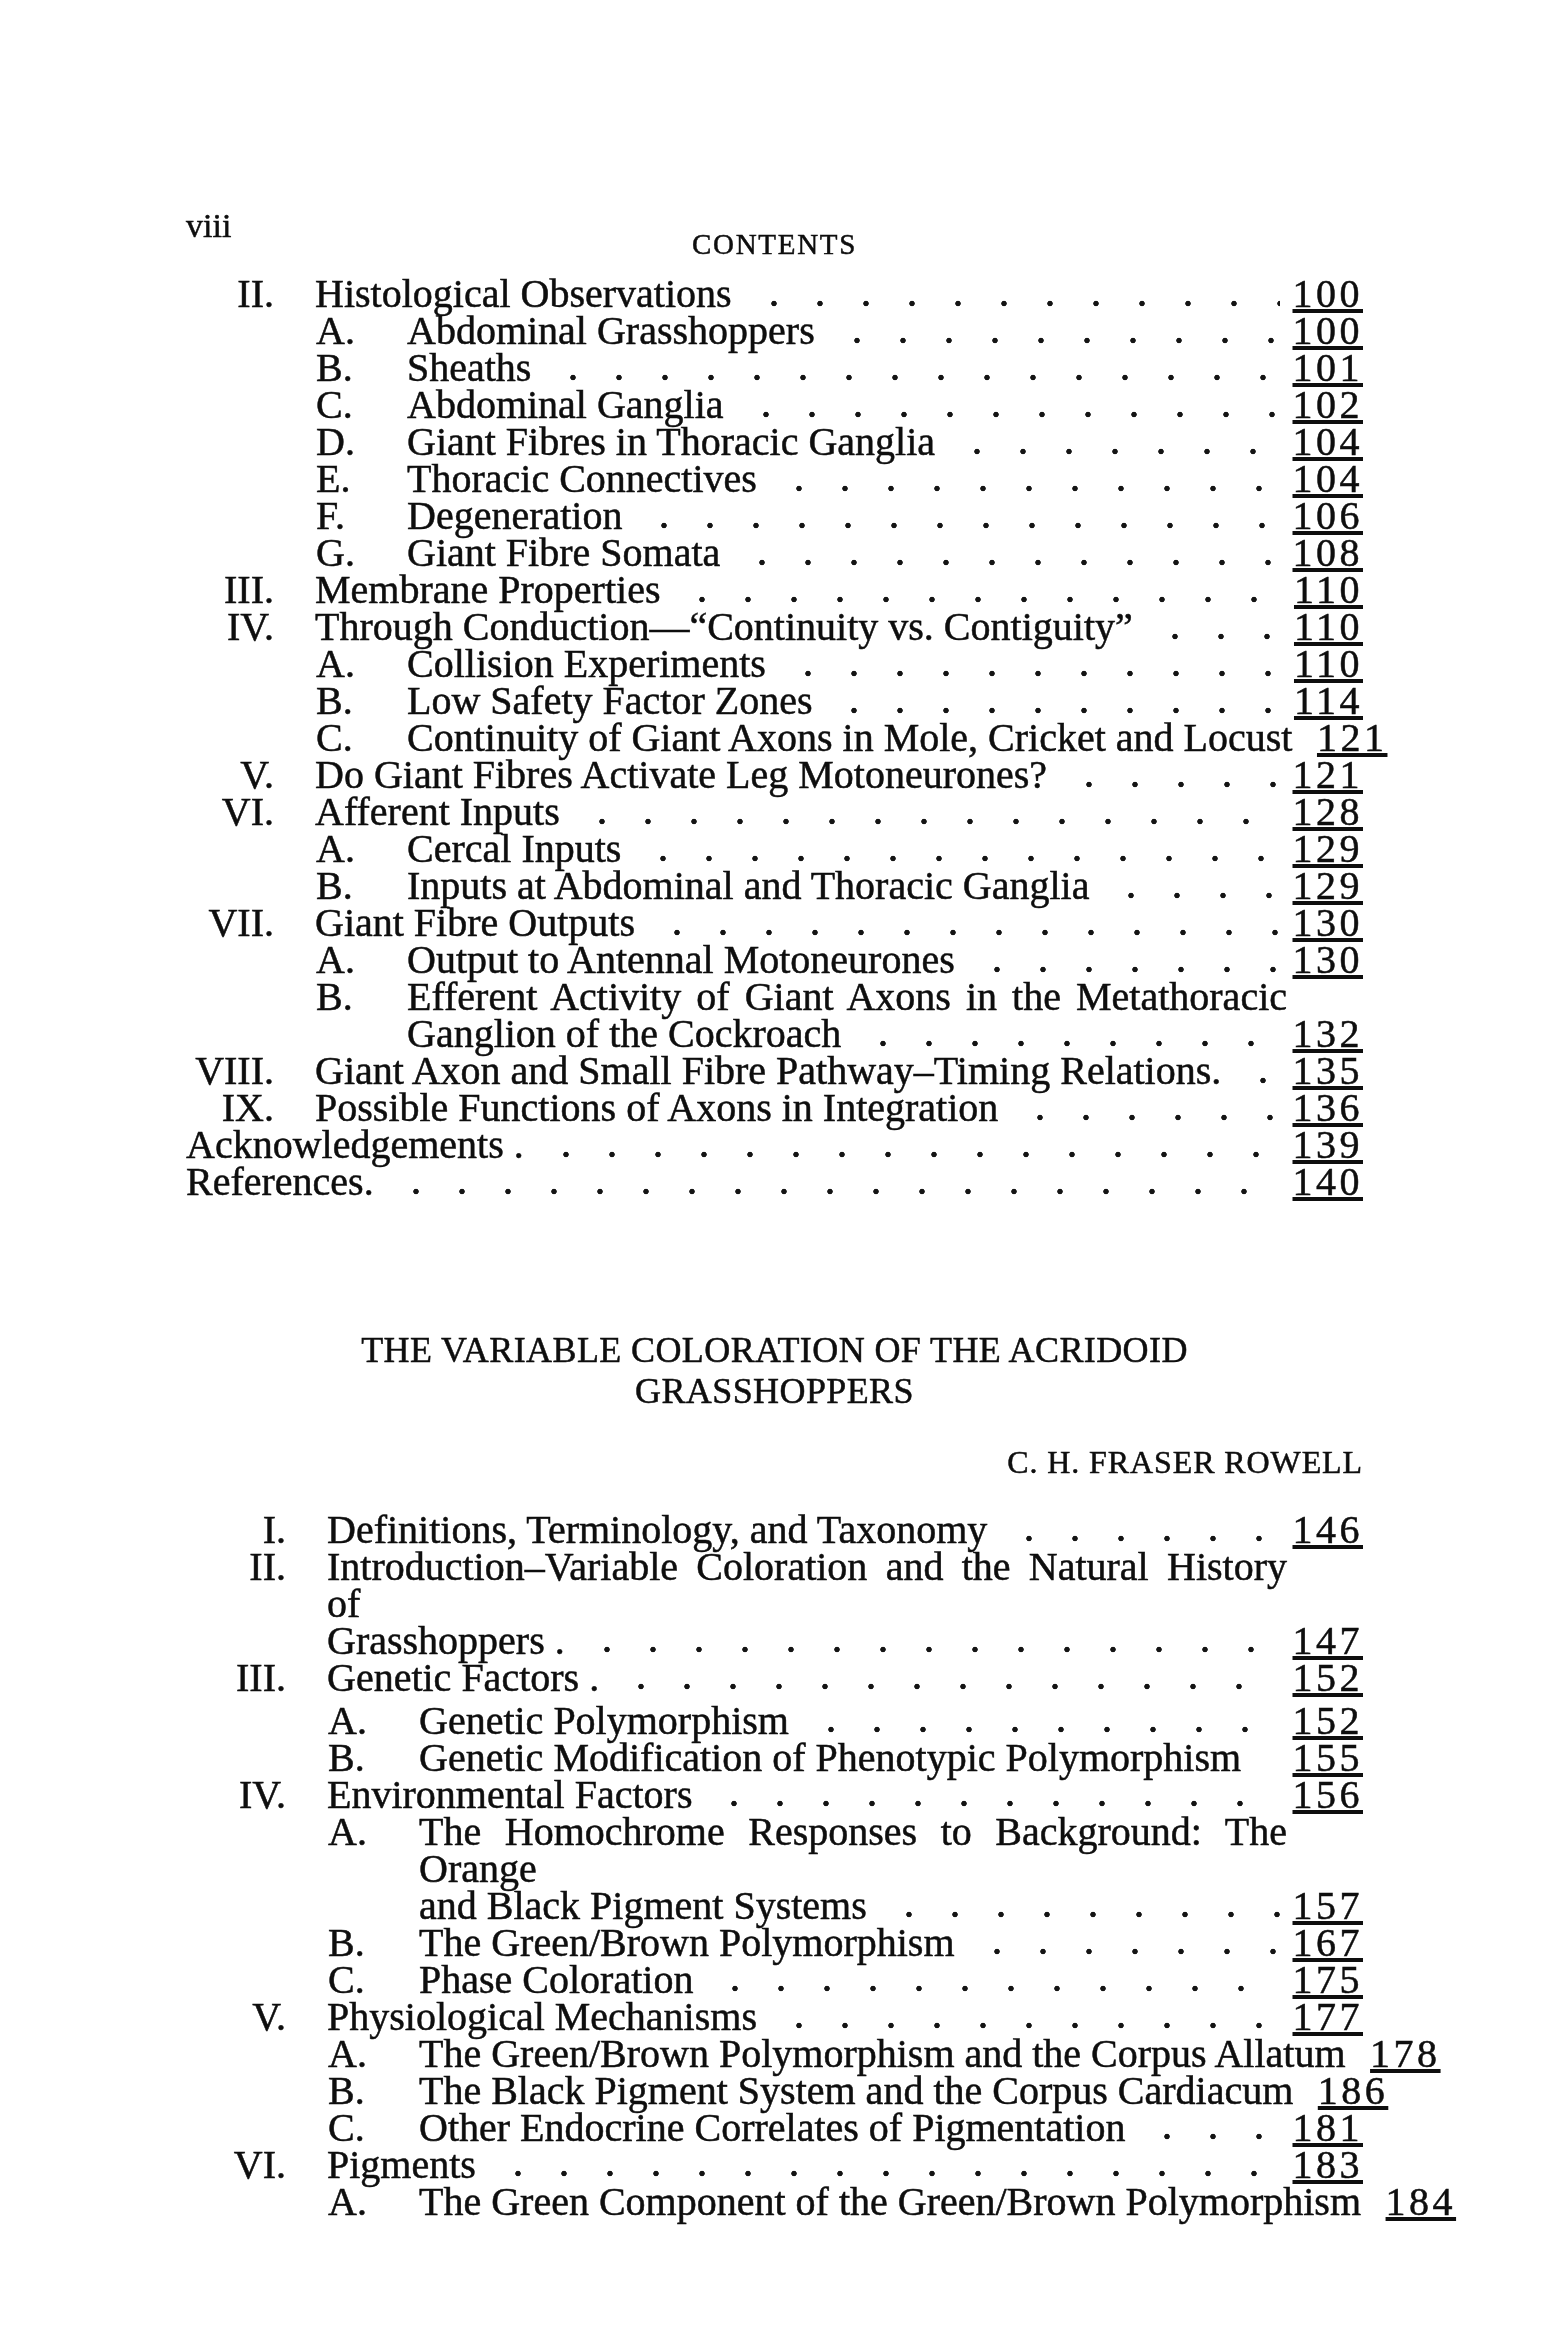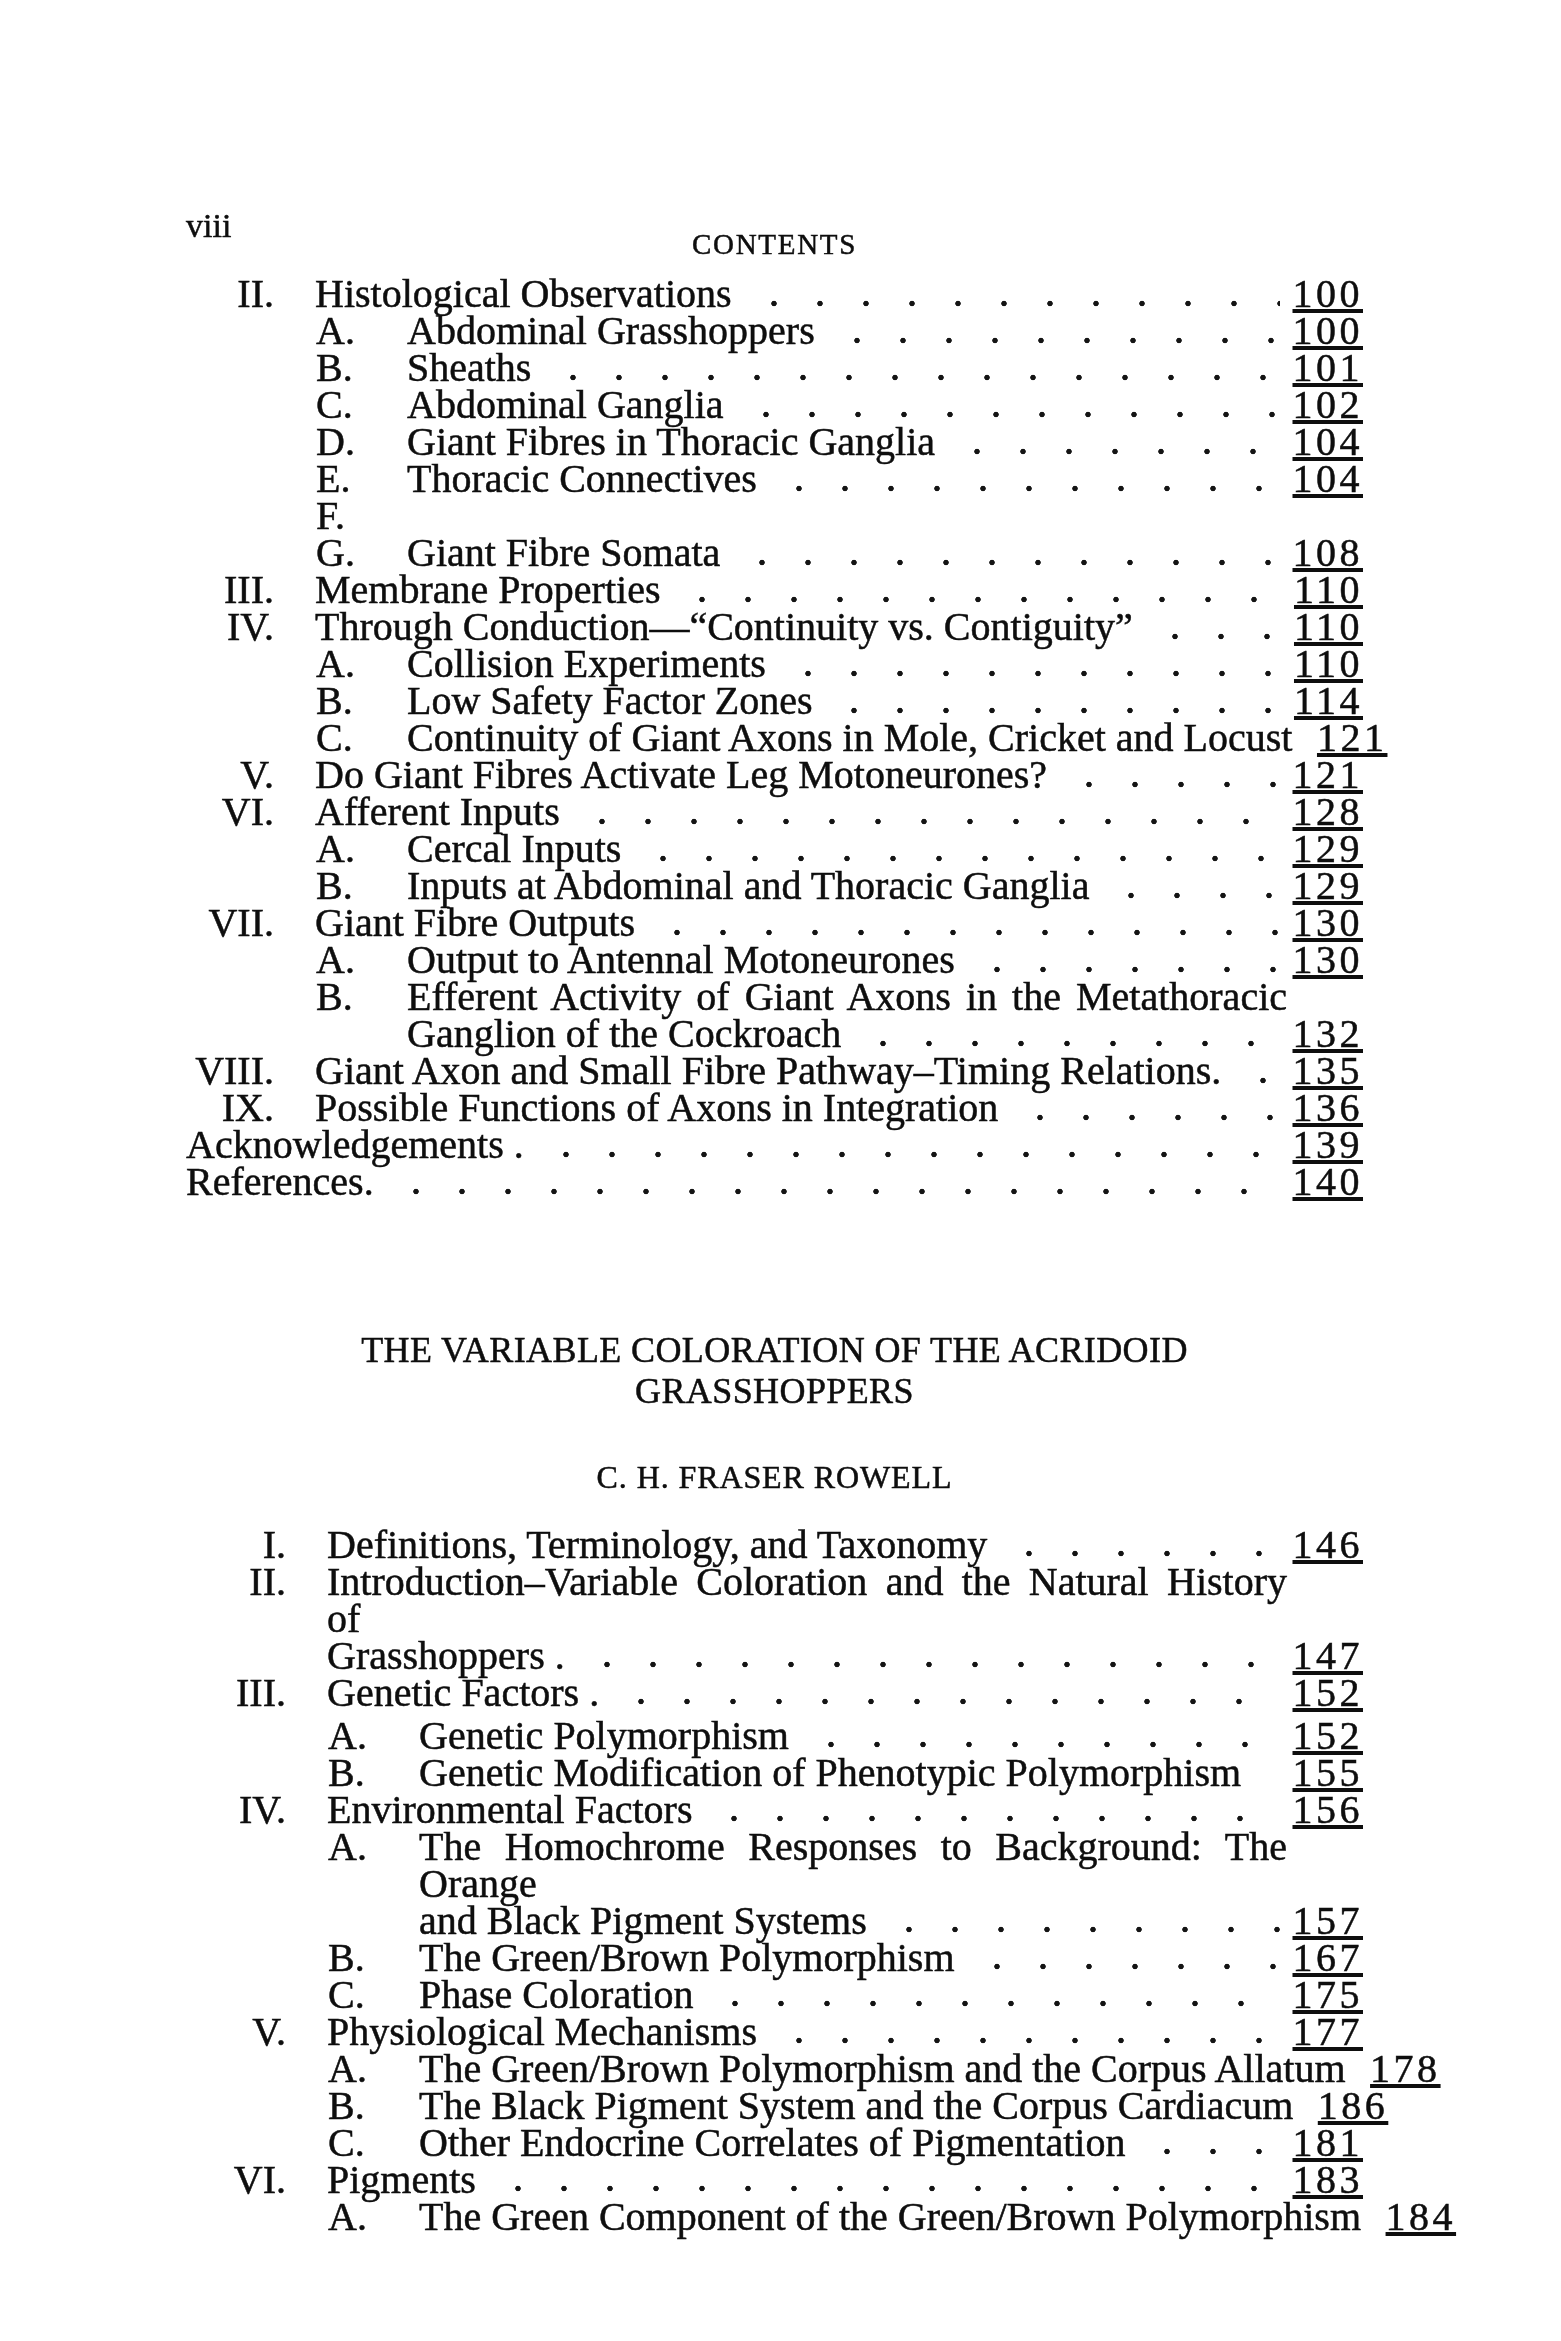--- a/index.html
+++ b/index.html
@@ -51,21 +51,21 @@
     text-align:justify;text-align-last:justify;
   }
   .row-gap{margin-top:6px;}
   .nodots .leader{background:none;}
   
   .part2-title{
     margin-top:130px;text-align:center;
     font-size:36px;line-height:41px;letter-spacing:0.4px;
   }
   .part2-author{
-    margin-top:46px;text-align:center;
+    margin-top:31px;text-align:right;
     font-size:32px;line-height:38px;letter-spacing:0.9px;
   }
   .part2-toc{margin-top:29.5px;padding-left:12px;}
 </style>
 </head>
 <body>
 
 <div class="page-content">
 
   <div class="page-header">
@@ -142,20 +142,28 @@
             <span class="toc-text">Thoracic Connectives</span>
             <span class="leader"></span>
             <span class="toc-page">104</span>
           </div>
 
         </div>
       </div>
 
       <div class="toc-row level-2">
         <span class="toc-num">F.</span>
+        <div class="toc-body">
+          <div class="toc-line1">
+            <span class="toc-text">Degeneration</span>
+            <span class="leader"></span>
+            <span class="toc-page">106</span>
+          </div>
+
+        </div>
       </div>
 
       <div class="toc-row level-2">
         <span class="toc-num">G.</span>
         <div class="toc-body">
           <div class="toc-line1">
             <span class="toc-text">Giant Fibre Somata</span>
             <span class="leader"></span>
             <span class="toc-page">108</span>
           </div>

